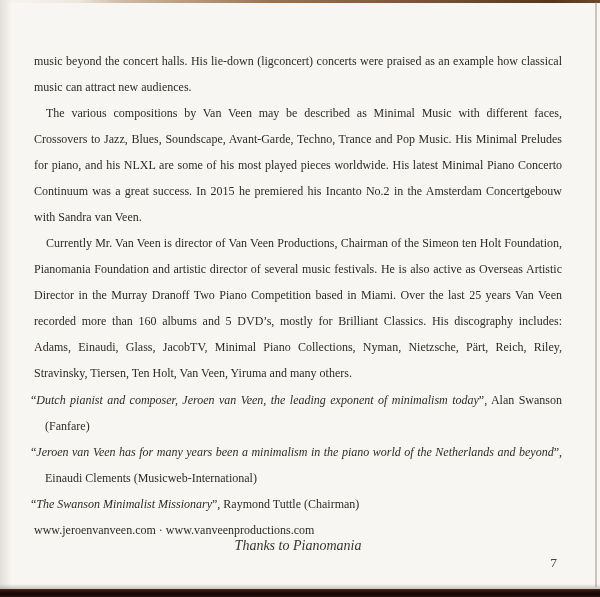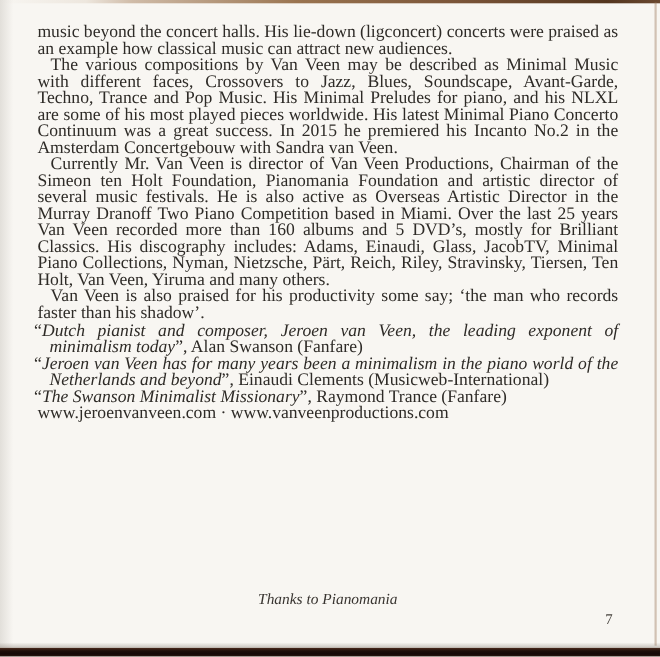--- a/index.html
+++ b/index.html
@@ -36,24 +36,24 @@
     position: absolute; left: 0; right: 0; bottom: 8px; height: 5px;
     background: linear-gradient(to bottom, rgba(120,110,100,0), rgba(120,110,100,0.38));
   }
   .bottom-edge {
     position: absolute; left: 0; right: 0; bottom: 0; height: 8px;
     background: linear-gradient(to bottom, #4a2a1c 0%, #1e0e0a 35%, #150806 70%, #2e1a12 100%);
   }
   
   .text-col {
     position: absolute;
-    left: 34px; top: 22px;
+    left: 34px; top: 48px;
     width: 528px;
-    font-size: 16px;
-    line-height: 15px;
+    font-size: 12px;
+    line-height: 26px;
     text-align: justify;
   }
   .para { margin: 0; }
   .para.indent { text-indent: 12px; }
   .quotes { margin-top: 1px; }
   .quote-line {
     font-style: italic;
     margin-left: -3px;
     padding-left: 14px;
     text-indent: -14px;
@@ -87,29 +87,28 @@
   <div class="right-line"></div>
 
   <div class="text-col">
 
     <p class="para">music beyond the concert halls. His lie-down (ligconcert) concerts were praised as an example how classical music can attract new audiences.</p>
 
     <p class="para indent">The various compositions by Van Veen may be described as Minimal Music with different faces, Crossovers to Jazz, Blues, Soundscape, Avant-Garde, Techno, Trance and Pop Music. His Minimal Preludes for piano, and his NLXL are some of his most played pieces worldwide. His latest Minimal Piano Concerto Continuum was a great success. In 2015 he premiered his Incanto No.2 in the Amsterdam Concertgebouw with Sandra van Veen.</p>
 
     <p class="para indent">Currently Mr. Van Veen is director of Van Veen Productions, Chairman of the Simeon ten Holt Foundation, Pianomania Foundation and artistic director of several music festivals. He is also active as Overseas Artistic Director in the Murray Dranoff Two Piano Competition based in Miami. Over the last 25 years Van Veen recorded more than 160 albums and 5 DVD’s, mostly for Brilliant Classics. His discography includes: Adams, Einaudi, Glass, JacobTV, Minimal Piano Collections, Nyman, Nietzsche, Pärt, Reich, Riley, Stravinsky, Tiersen, Ten Holt, Van Veen, Yiruma and many others.</p>
 
-    <p class="para indent">Van Veen is also praised for his productivity some say; ‘the man who records faster than his shadow’.</p>
 
     <div class="quotes">
 
       <div class="quote-line"><span class="qmark">“</span><span class="qtext">Dutch pianist and composer, Jeroen van Veen, the leading exponent of minimalism today</span><span class="qmark">”</span><span class="attr">, Alan Swanson (Fanfare)</span></div>
 
       <div class="quote-line"><span class="qmark">“</span><span class="qtext">Jeroen van Veen has for many years been a minimalism in the piano world of the Netherlands and beyond</span><span class="qmark">”</span><span class="attr">, Einaudi Clements (Musicweb-International)</span></div>
 
-      <div class="quote-line"><span class="qmark">“</span><span class="qtext">The Swanson Minimalist Missionary</span><span class="qmark">”</span><span class="attr">, Raymond Trance (Fanfare)</span></div>
+      <div class="quote-line"><span class="qmark">“</span><span class="qtext">The Swanson Minimalist Missionary</span><span class="qmark">”</span><span class="attr">, Raymond Tuttle (Chairman)</span></div>
 
     </div>
 
     <div class="websites">www.jeroenvanveen.com · www.vanveenproductions.com</div>
 
   </div>
 
   <div class="thanks">Thanks to Pianomania</div>
 
   <div class="pagenum">7</div>

